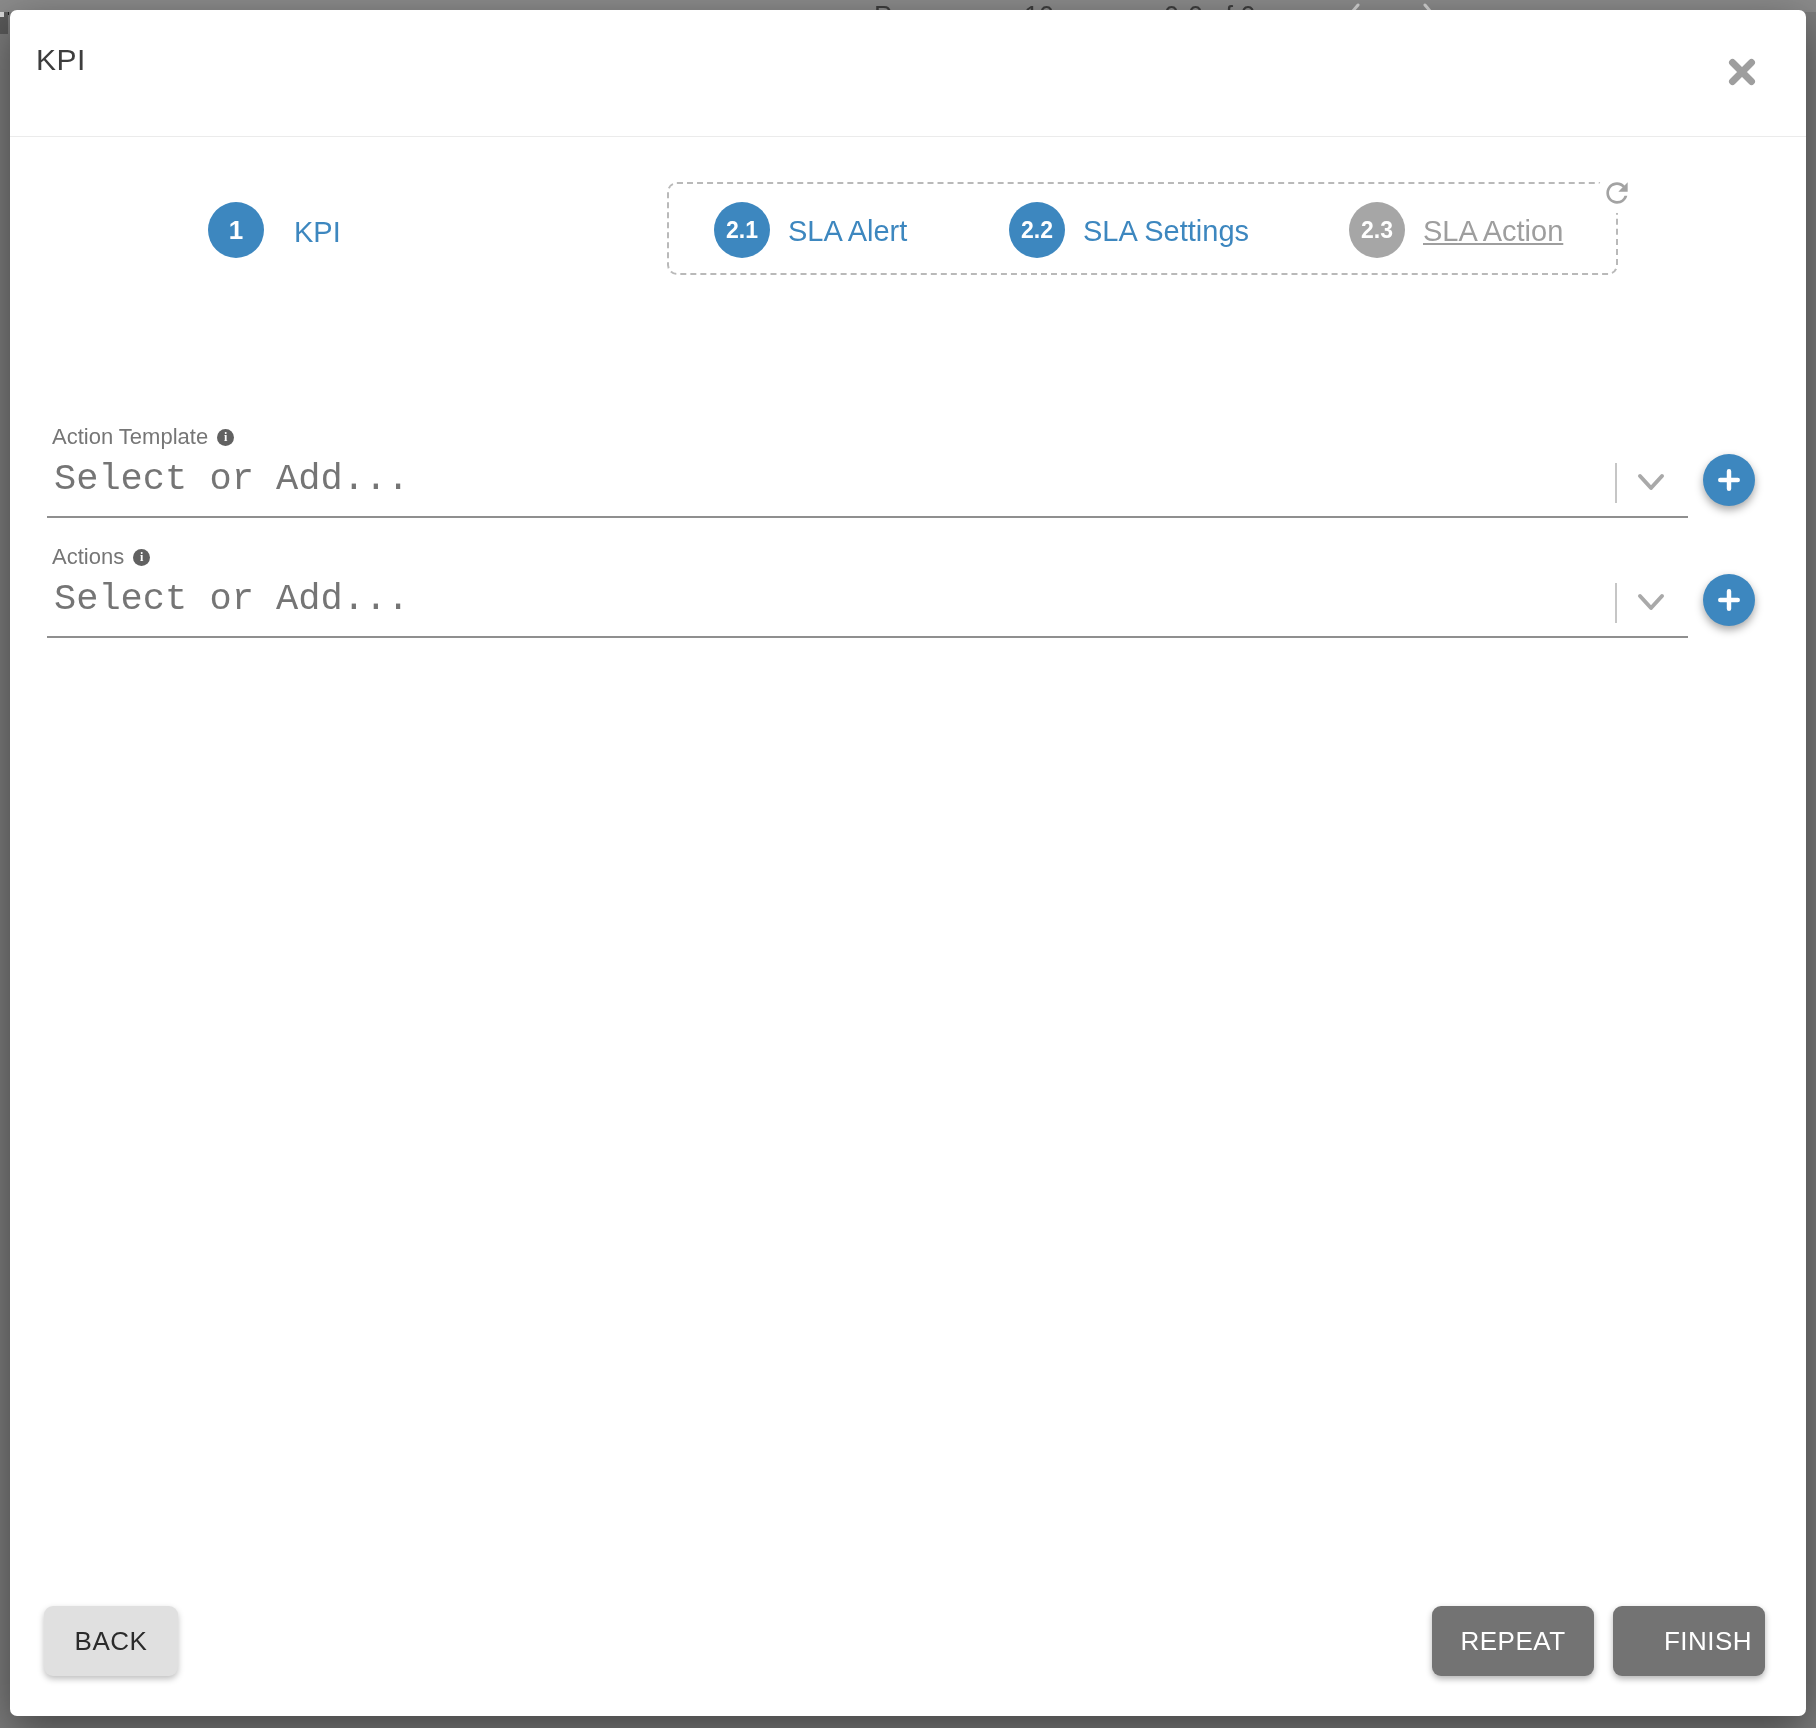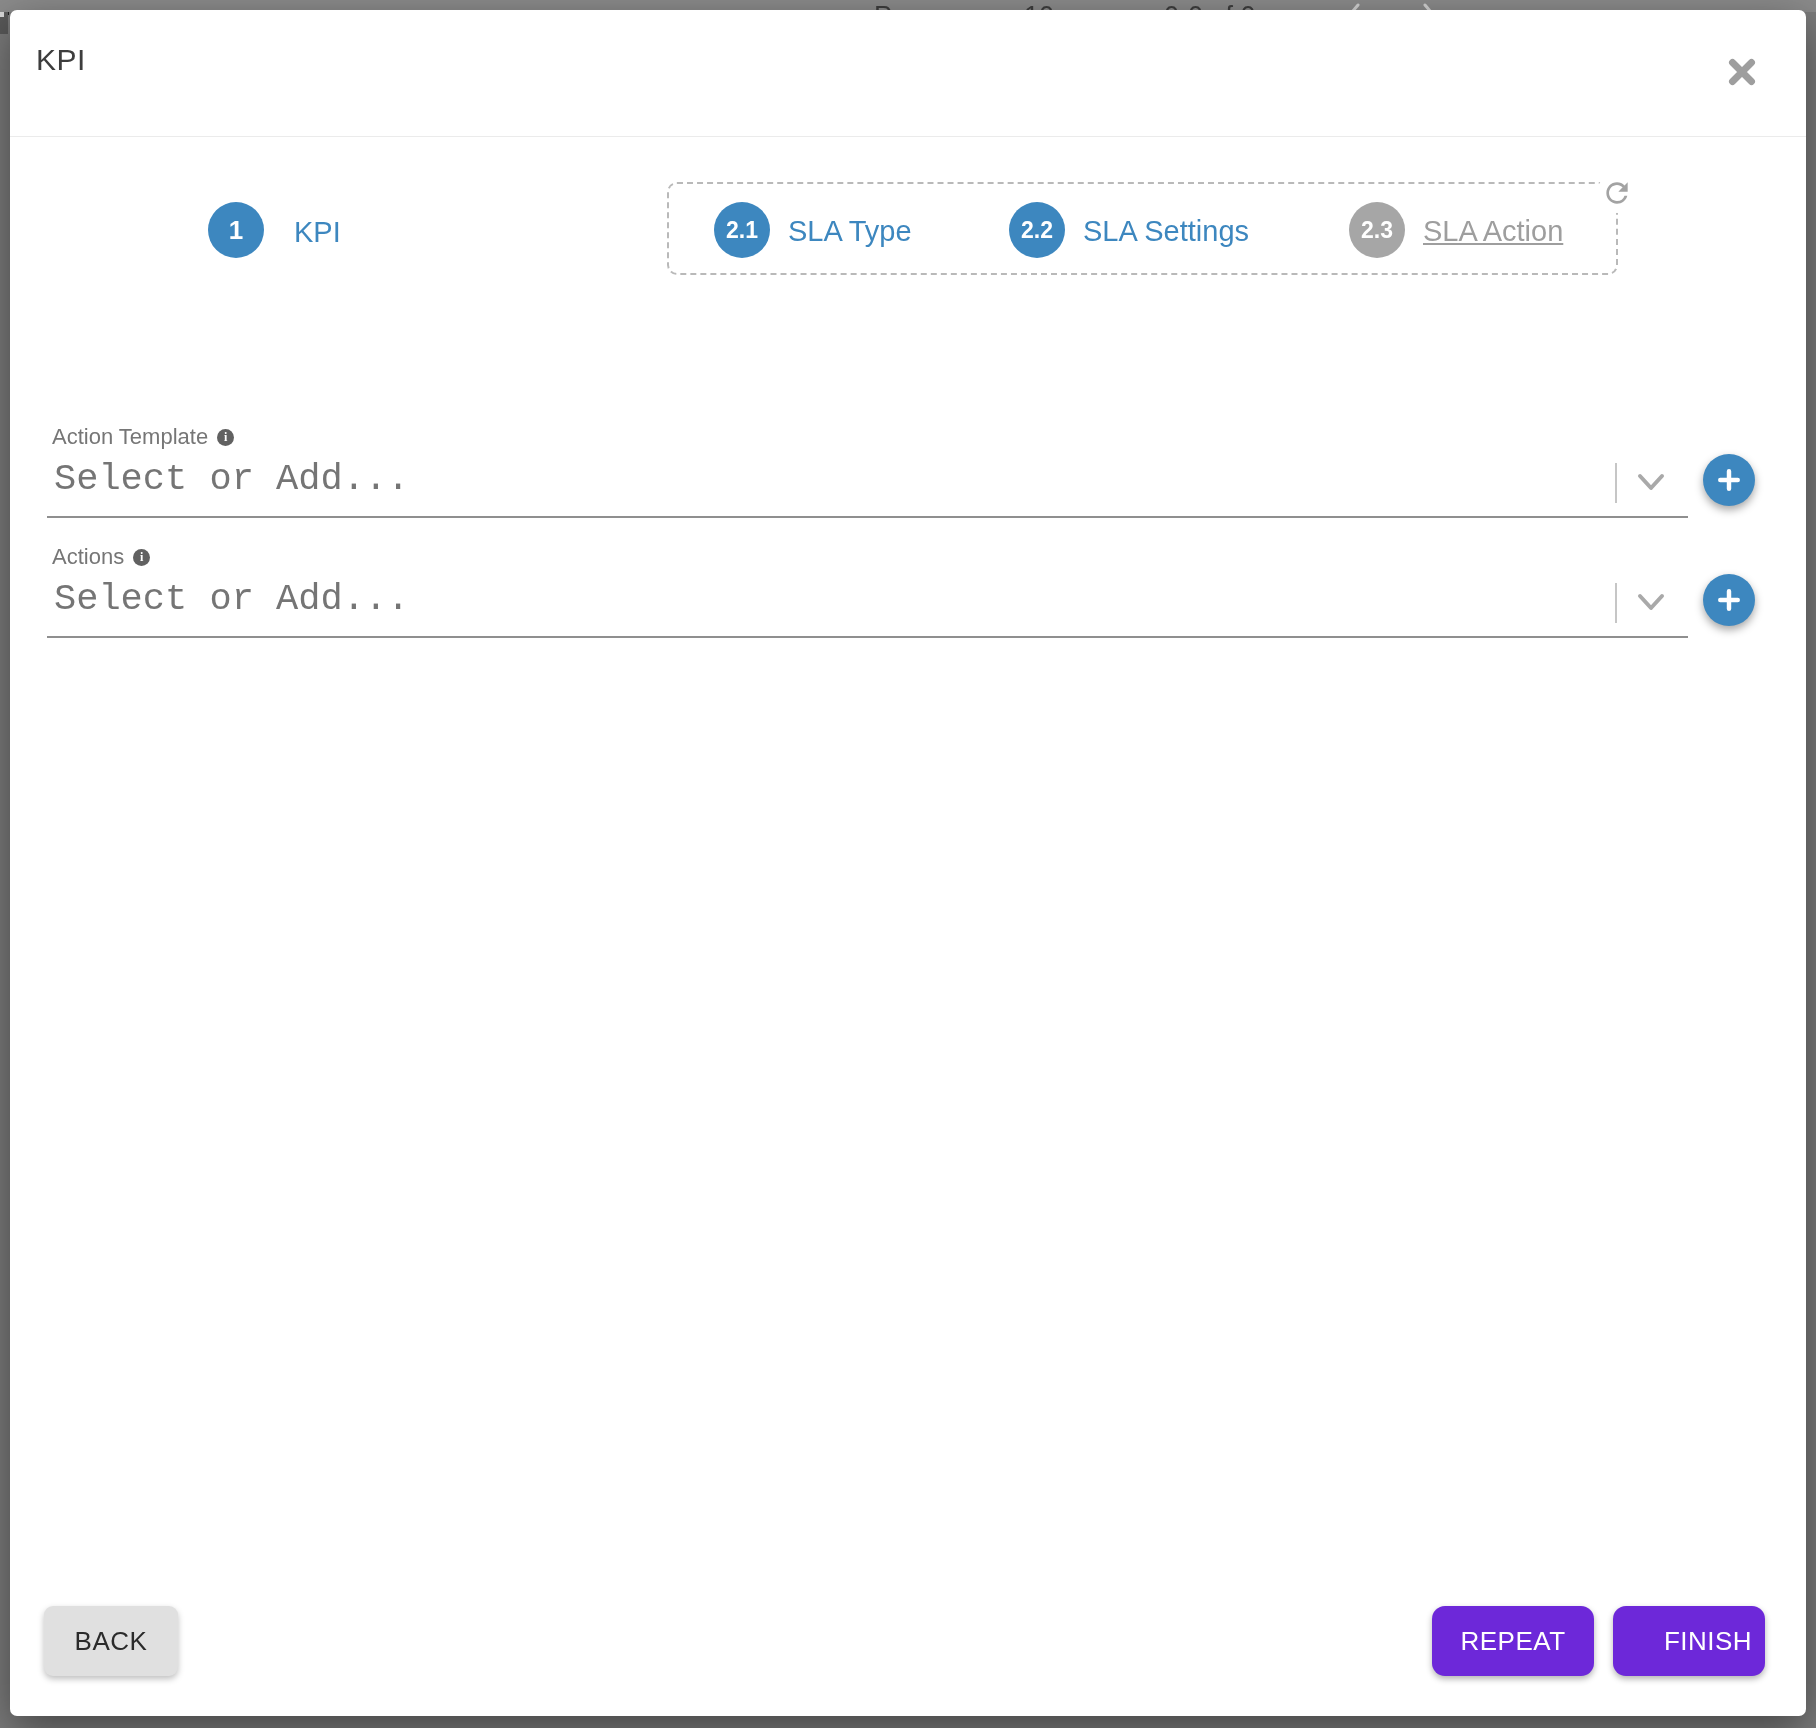--- a/index.html
+++ b/index.html
@@ -139,21 +139,21 @@
   .btn {
     position:absolute; top:1596px; height:70px; border:none; border-radius:9px;
     font-size:26px; letter-spacing:.5px; cursor:pointer;
     font-family:"Liberation Sans", sans-serif;
     display:flex; align-items:center; justify-content:center;
   }
   .btn-back {
     left:34px; width:134px; background:#e0e0e0; color:#2b2b2b;
     box-shadow:0 3px 6px rgba(0,0,0,.25);
   }
-  .btn-blue { color:#ffffff; background:#6d28d9; box-shadow:0 3px 6px rgba(0,0,0,.3);border-radius:13px; }
+  .btn-blue { color:#ffffff; background:#737373; box-shadow:0 3px 6px rgba(0,0,0,.3); }
   .btn-repeat { left:1422px; width:162px; }
   .btn-finish { left:1603px; width:152px;padding-left:44px; }
 </style>
 </head>
 <body>
 
 <div class="bg-frag frag-glyph-1"></div>
 <div class="bg-frag frag-glyph-2"></div>
 <div class="bg-frag frag-line"></div>
 <div class="bg-frag frag-dark"></div>
@@ -193,21 +193,21 @@
 
   <div class="step-circle accent-bg step1-circle">
     <span>1</span>
   </div>
   <div class="step-label accent-text step1-label">KPI</div>
 
   <div class="dashed-group">
     <div class="step-circle accent-bg g-circle c21">
       <span>2.1</span>
     </div>
-    <div class="step-label accent-text g-label l21">SLA Type</div>
+    <div class="step-label accent-text g-label l21">SLA Alert</div>
 
     <div class="step-circle accent-bg g-circle c22">
       <span>2.2</span>
     </div>
     <div class="step-label accent-text g-label l22">SLA Settings</div>
 
     <div class="step-circle g-circle c23">
       <span>2.3</span>
     </div>
     <div class="step-label g-label l23">SLA Action</div>

